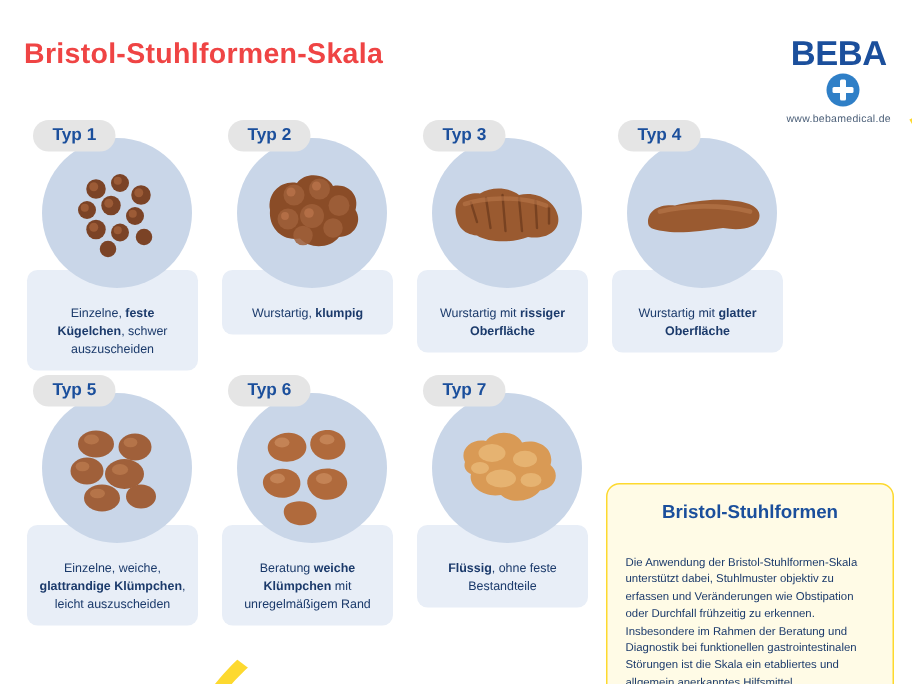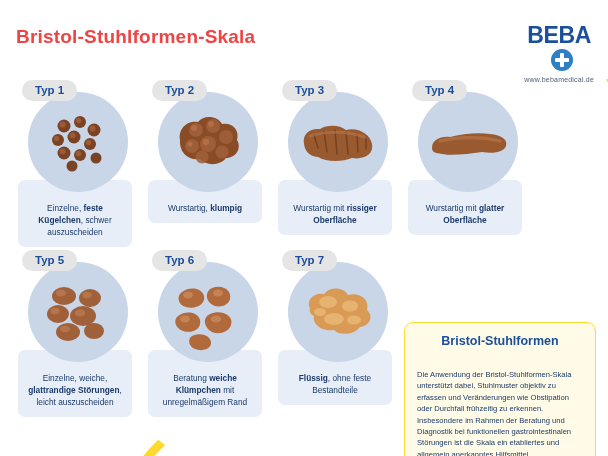--- a/index.html
+++ b/index.html
@@ -345,21 +345,21 @@
           <ellipse cx="66" cy="69" rx="10" ry="8"></ellipse>
         </g>
         <g fill="#bb7a4d" opacity="0.8">
           <ellipse cx="33" cy="31" rx="5" ry="3.4"></ellipse>
           <ellipse cx="59" cy="33" rx="4.6" ry="3.2"></ellipse>
           <ellipse cx="27" cy="49" rx="4.6" ry="3.2"></ellipse>
           <ellipse cx="52" cy="51" rx="5.4" ry="3.6"></ellipse>
           <ellipse cx="37" cy="67" rx="5" ry="3.2"></ellipse>
         </g>
       </svg>
-      <div class="caption"><span>Einzelne, weiche, </span><b>glattrandige Störungen</b><span>, leicht auszuscheiden</span></div>
+      <div class="caption"><span>Einzelne, weiche, </span><b>glattrandige Klümpchen</b><span>, leicht auszuscheiden</span></div>
     </div>
 
     <div class="card" style="left:148px; top:180px;">
       <div class="badge">Typ 6</div>
       <div class="disc"></div>
       <svg class="stool-svg" viewBox="0 0 100 100">
         <g fill="#b06a3c">
           <path d="M24 30 C32 24 44 26 46 34 C48 42 38 48 28 45 C20 43 18 34 24 30 Z"></path>
           <path d="M54 26 C64 22 74 28 72 37 C70 45 58 47 52 41 C47 36 48 29 54 26 Z"></path>
           <path d="M20 54 C28 48 40 50 42 58 C44 67 34 72 25 69 C17 66 15 58 20 54 Z"></path>

